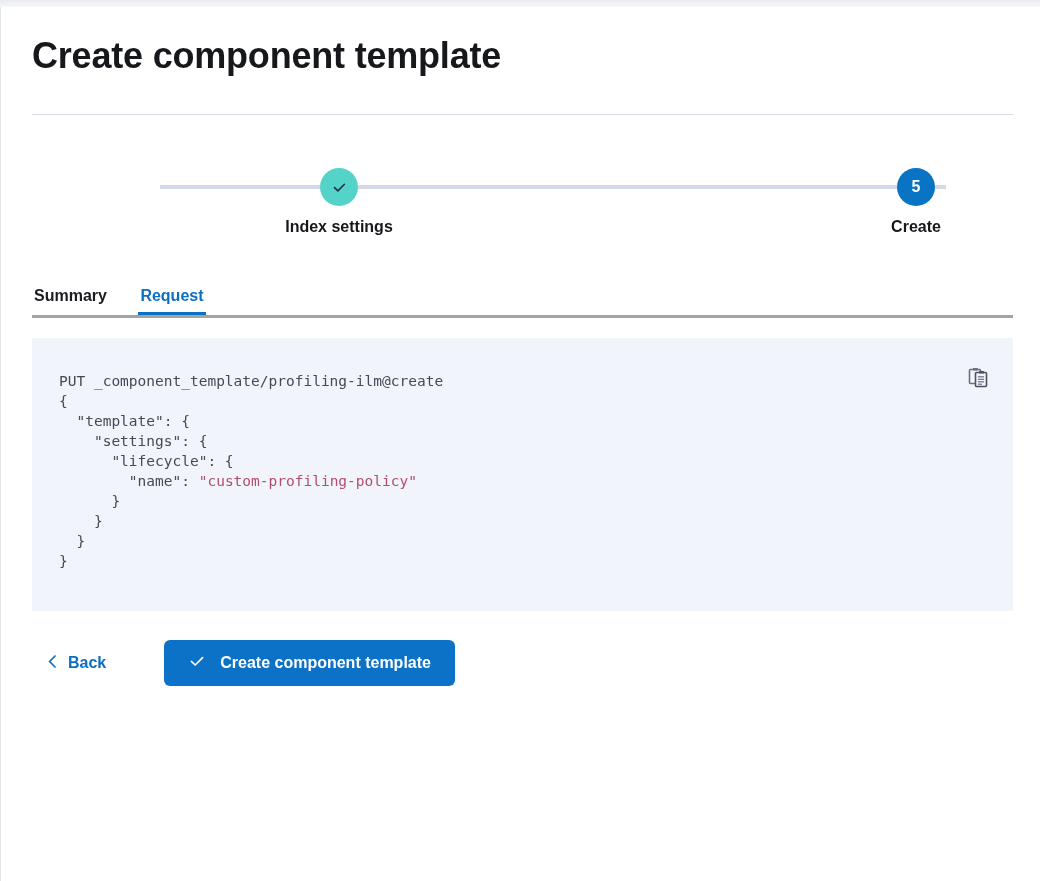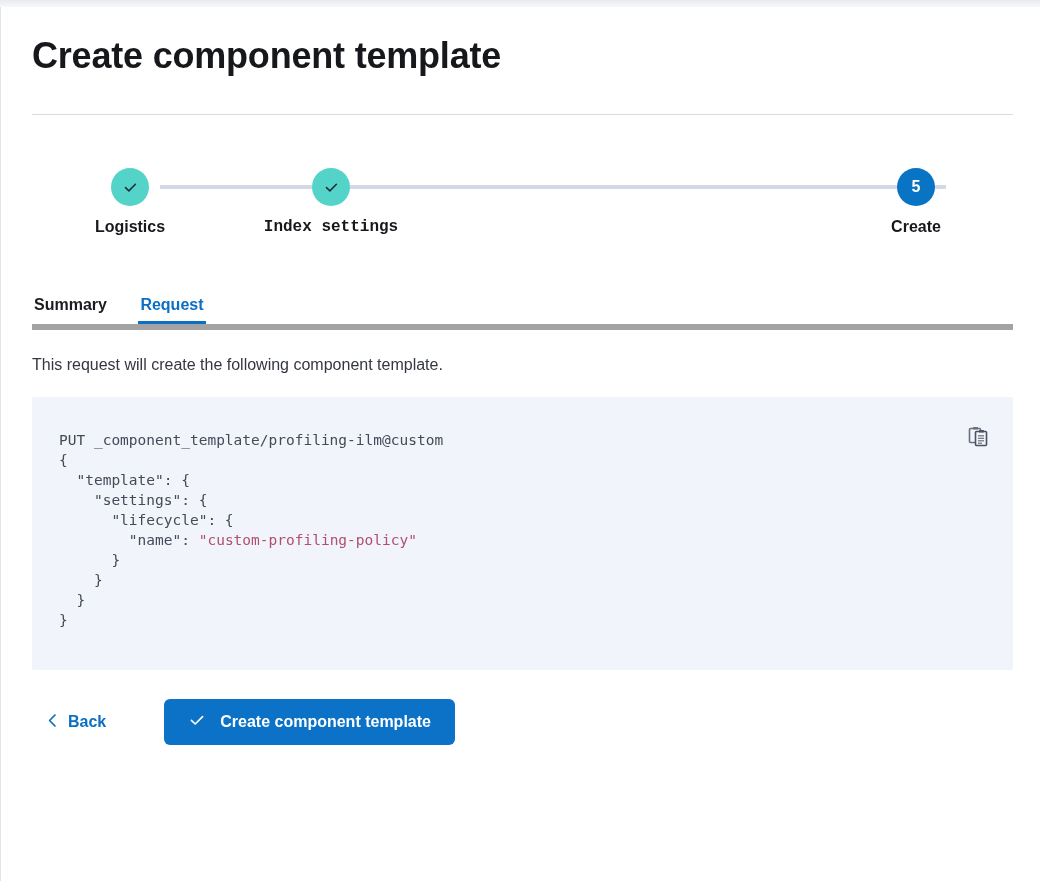--- a/index.html
+++ b/index.html
@@ -115,24 +115,24 @@
     padding-top: 16px;
     font-size: 29px;
     line-height: 38px;
     font-weight: bold;
     color: #16181c;
   }
 
   
   .tabs {
     position: relative;
-    margin-top: 28px;
+    margin-top: 19px;
     height: 36px;
     width: 981px;
-    border-bottom: 6px solid #a3a3a3;
+    border-bottom: 3px solid #a3a3a3;
   }
   .tab {
     display: inline-block;
     font-size: 16px;
     font-weight: bold;
     line-height: 33px;
     cursor: pointer;
     padding: 0 2px;
     color: #1a1c21;
     border-bottom: 3px solid transparent;
@@ -237,32 +237,22 @@
     <h1 class="page-title">Create component template</h1>
     <div class="rule"></div>
 
     <div class="stepper">
 
       <div class="connector" style="left:128px; width:197px;"></div>
       <div class="connector" style="left:325px; width:196px;"></div>
       <div class="connector" style="left:521px; width:197px;"></div>
       <div class="connector" style="left:718px; width:196px;"></div>
 
-      <div class="step" style="left:3px;">
-        <div class="step-circle complete">
-          <span>
-            <svg width="17" height="17" viewBox="0 0 17 17" fill="none">
-              <path d="M3.5 8.6 L6.9 11.9 L13.4 5.3" stroke="#21303f" stroke-width="1.6" stroke-linecap="round" stroke-linejoin="round"></path>
-            </svg>
-          </span>
-        </div>
-        <div class="step-label">Logistics</div>
-      </div>
-
-      <div class="step" style="left:204px;font-family:Liberation Mono, monospace;">
+
+      <div class="step" style="left:212px;">
         <div class="step-circle complete">
           <span>
             <svg width="17" height="17" viewBox="0 0 17 17" fill="none">
               <path d="M3.5 8.6 L6.9 11.9 L13.4 5.3" stroke="#21303f" stroke-width="1.6" stroke-linecap="round" stroke-linejoin="round"></path>
             </svg>
           </span>
         </div>
         <div class="step-label">Index settings</div>
       </div>
 
@@ -276,24 +266,23 @@
       </div>
 
     </div>
 
 
     <div class="tabs">
       <span class="tab">Summary</span>
       <span class="tab active">Request</span>
     </div>
 
-    <p class="description">This request will create the following component template.</p>
 
     <div class="code-wrap">
-      <pre class="code"><span>PUT _component_template/profiling-ilm@custom</span>
+      <pre class="code"><span>PUT _component_template/profiling-ilm@create</span>
 <span><span>{</span>
 <span>  "template": {</span>
 <span>    "settings": {</span>
 <span>      "lifecycle": {</span>
 <span>        "name": <span class="str">"custom-profiling-policy"</span></span>
 <span>      }</span>
 <span>    }</span>
 <span>  }</span>
 <span>}</span></span></pre>
 

